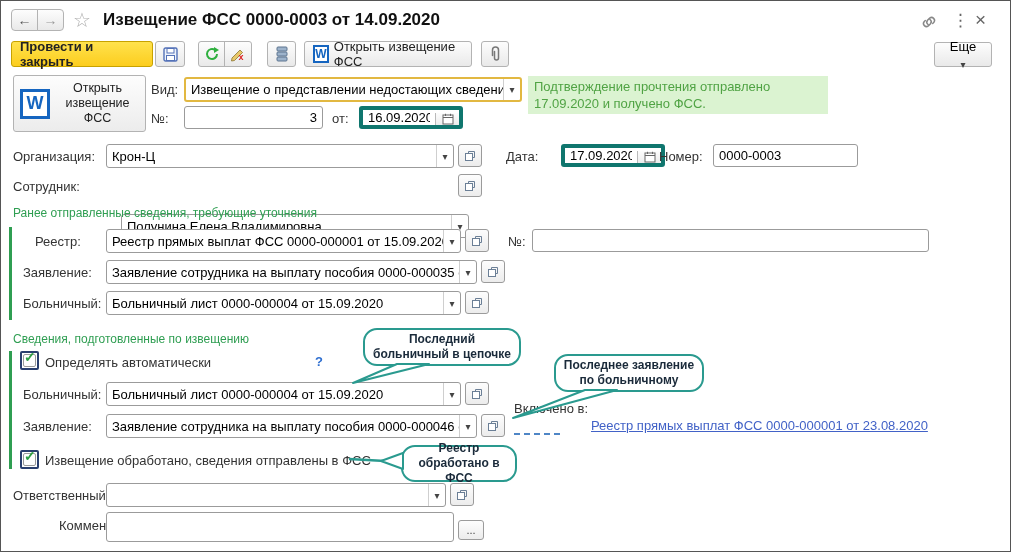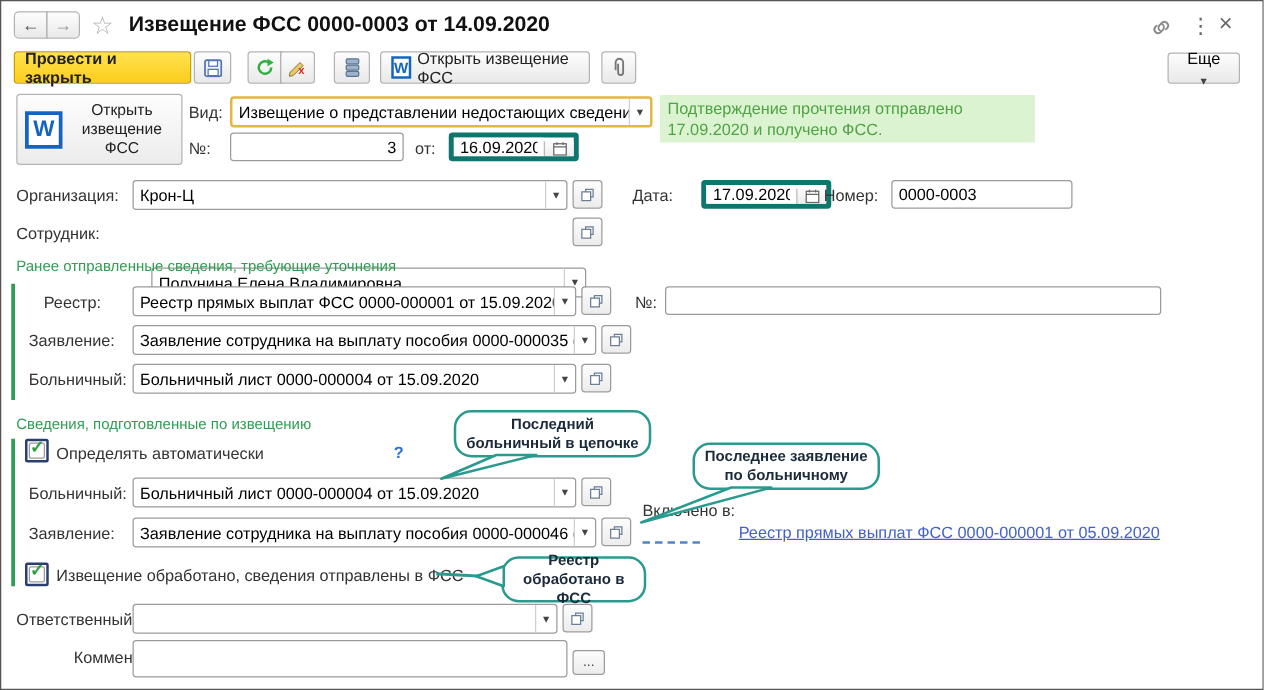--- a/index.html
+++ b/index.html
@@ -263,21 +263,21 @@
     <span class="ca">▾</span>
   </div>
   <div class="openbtn" style="left:480px;top:413px;">
     <svg width="12" height="12" viewBox="0 0 12 12">
         <rect x="1.5" y="3.5" width="7" height="7" fill="#fff" stroke="#6b7f96"></rect>
         <path d="M4.5 3.5 v-2 h6 v6 h-2" fill="none" stroke="#6b7f96"></path>
       </svg>
   </div>
   <div class="lbl" style="left:513px;top:400px;">Включено в:</div>
   <div class="dashes" style="left:513px;top:432px;width:46px;"></div>
-  <div class="link" style="left:590px;top:417px;">Реестр прямых выплат ФСС 0000-000001 от 05.09.2020</div>
+  <div class="link" style="left:590px;top:417px;">Реестр прямых выплат ФСС 0000-000001 от 23.08.2020</div>
 
   <div class="cbwrap" style="left:19px;top:449px;">
     <span class="cbinner">
         <span class="cbcheck">✓</span>
       </span>
   </div>
   <div class="lbl" style="left:44px;top:452px;">Извещение обработано, сведения отправлены в ФСС</div>
 
   <div class="callout" style="left:362px;top:327px;width:158px;height:38px;">Последний больничный в цепочке</div>
   <div class="callout" style="left:553px;top:353px;width:150px;height:38px;">Последнее заявление по больничному</div>

